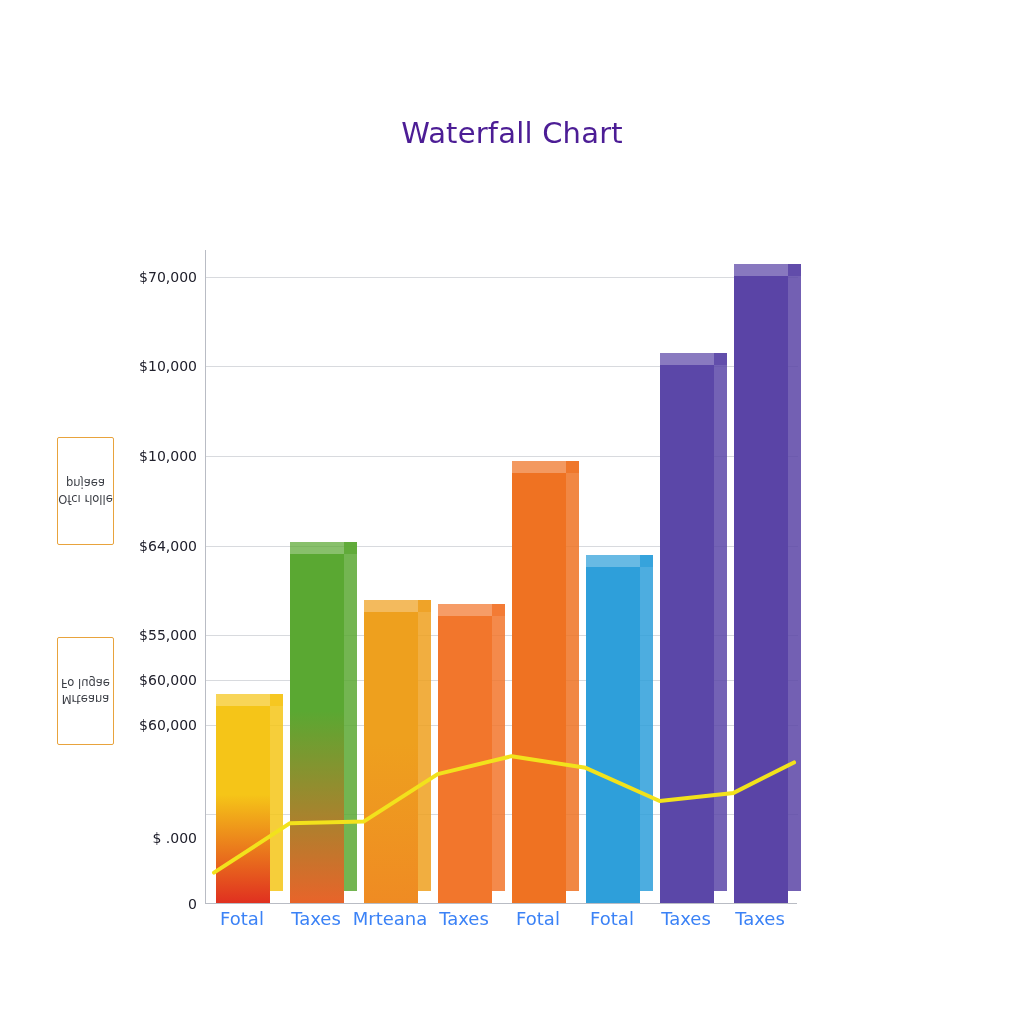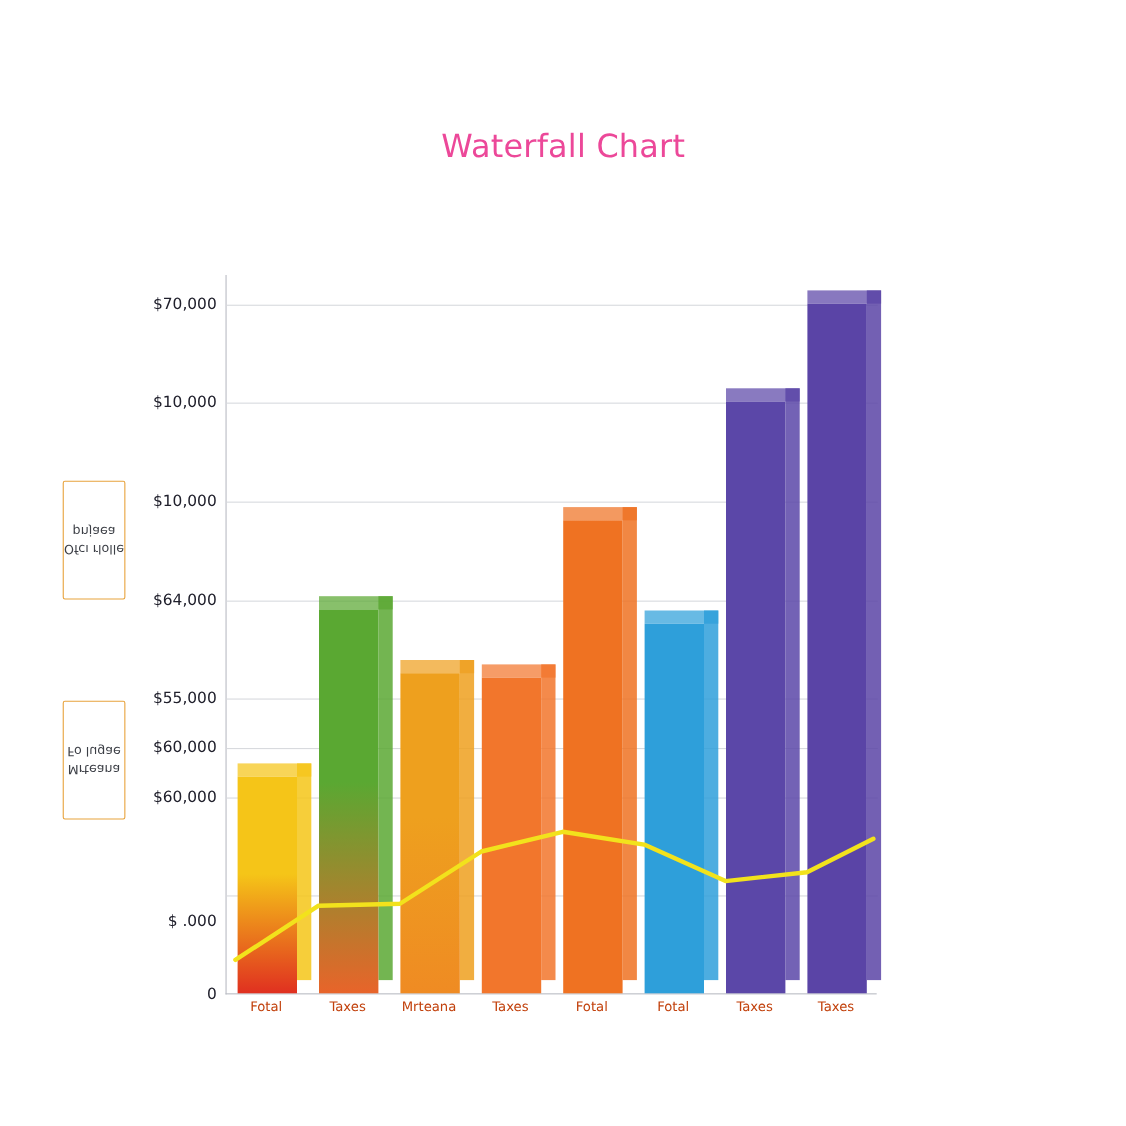--- a/index.html
+++ b/index.html
@@ -10,21 +10,21 @@
     overflow:hidden;
   }
   #stage{position:relative;width:1024px;height:1024px;}
 
   
   .chart-title{
     position:absolute;
     left:0;right:0;top:116px;
     text-align:center;
     font-size:29px;
-    color:#ec4899;
+    color:#4c1d95;
     font-family:"DejaVu Sans", sans-serif;
     letter-spacing:.2px;
   }
 
   
   .plot-frame{
     position:absolute;
     left:205px; top:250px;
     width:592px; height:654px;
     border-left:1.5px solid #b9bcc4;
@@ -79,22 +79,22 @@
 
   
   .xlabels{
     position:absolute;
     left:205px; top:908px;
     width:592px;height:26px;
   }
   .xlabel{
     position:absolute;
     transform:translateX(-50%);
-    font-size:12px;
-    color:#c2410c;
+    font-size:18px;
+    color:#3b82f6;
     font-family:"DejaVu Sans", sans-serif;
     white-space:nowrap;
   }
 
   
   .anno{
     position:absolute;
     border:1.3px solid #e8a33d;
     background:#ffffff;
     border-radius:2px;

